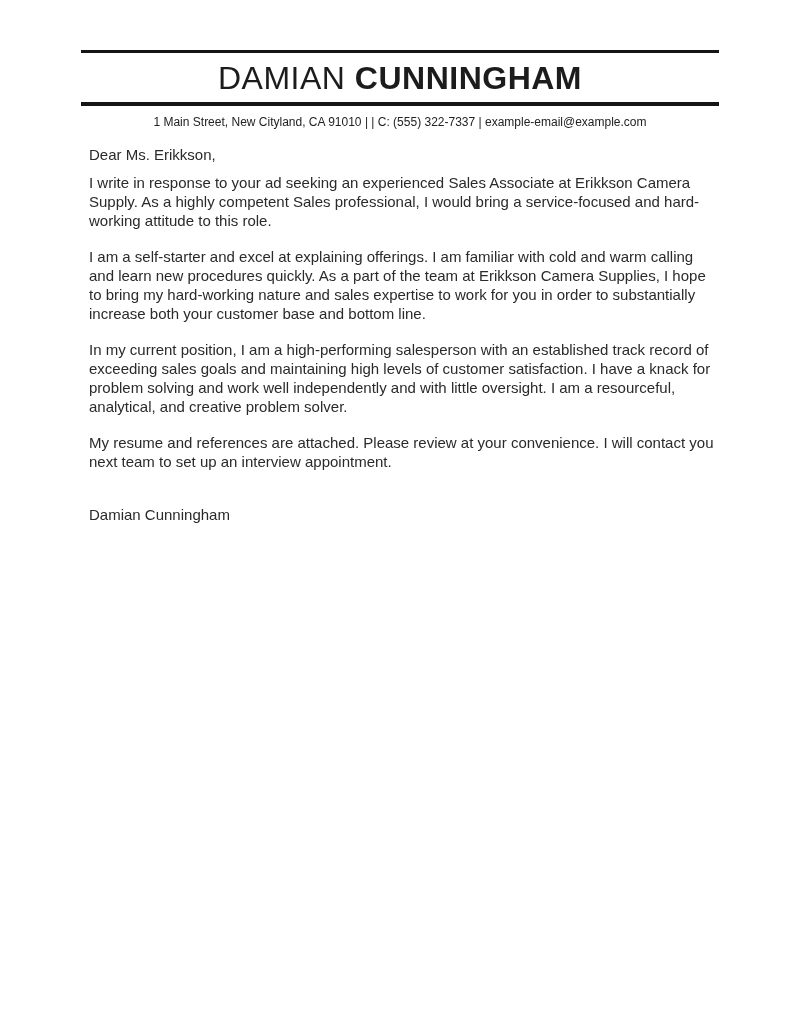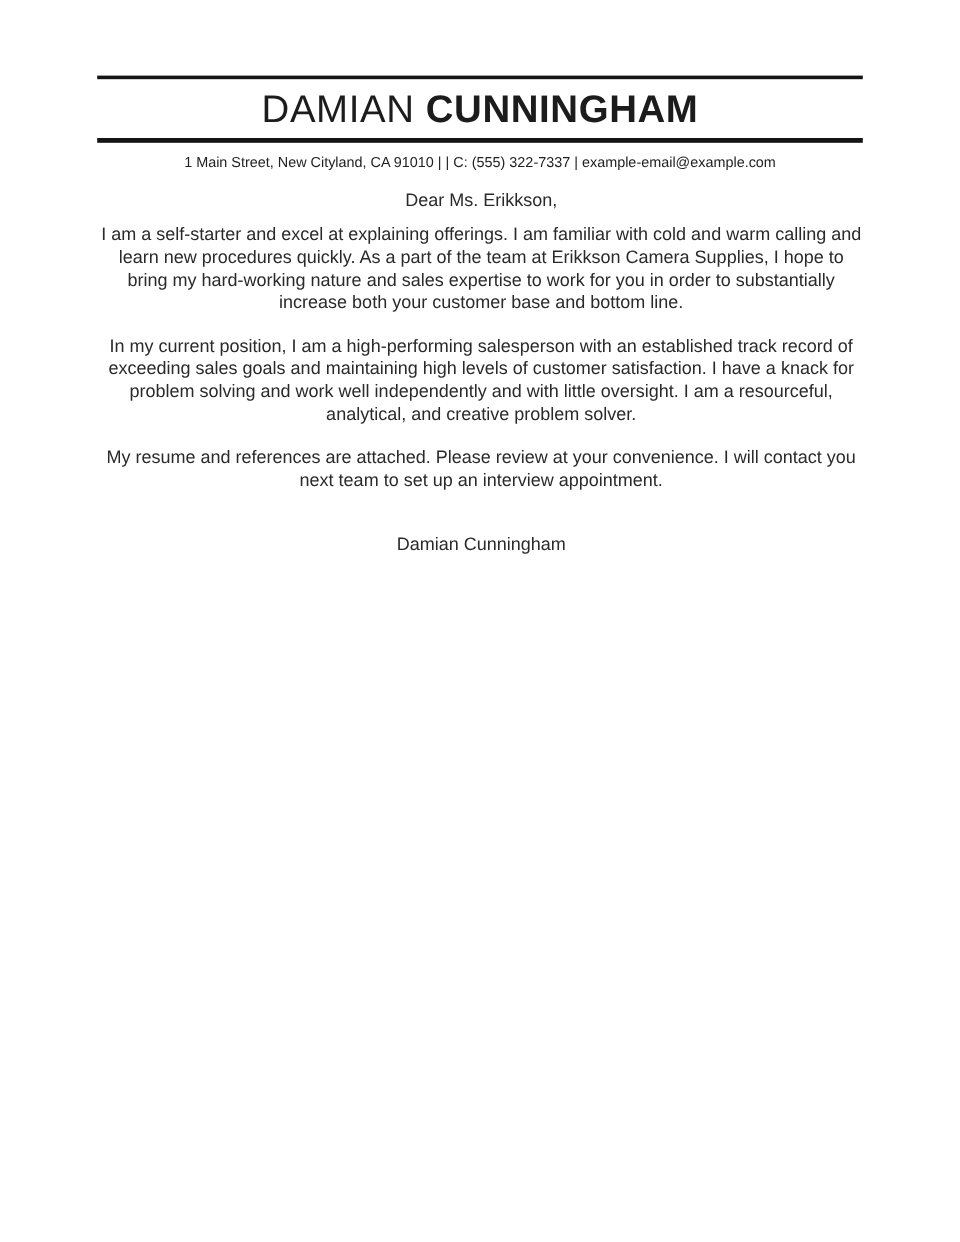--- a/index.html
+++ b/index.html
@@ -13,21 +13,21 @@
     height: 1035px;
     background: #ffffff;
     font-family: "Liberation Sans", sans-serif;
     color: #262626;
     box-sizing: border-box;
     overflow: hidden;
   }
   .doc {
     width: 638px;
     margin: 0 auto;
-    padding-top: 63px;
+    padding-top: 50px;
   }
   .rule-top {
     height: 3px;
     background: #151515;
     border: none;
     margin: 0;
   }
   .rule-bottom {
     height: 4px;
     background: #151515;
@@ -52,22 +52,21 @@
     margin-top: 9px;
     white-space: nowrap;
   }
   .body-text {
     margin-top: 16px;
     font-size: 15px;
     line-height: 19px;
     color: #2a2a2a;
   }
   .body-text p {
-    margin: 0 0 17px 2px;
-    text-align: center;
+    margin: 0 0 17px 8px;
   }
   .body-text p.salutation {
     margin-bottom: 9px;
   }
   .body-text p.closing {
     margin-bottom: 0;
   }
   .body-text p.signature {
     margin-top: 34px;
     margin-bottom: 0;
@@ -86,20 +85,21 @@
       <span class="name-last">CUNNINGHAM</span>
     </div>
 
     <div class="rule-bottom"></div>
 
     <div class="contact-line">1 Main Street, New Cityland, CA 91010 | | C: (555) 322-7337 | example-email@example.com</div>
 
     <div class="body-text">
       <p class="salutation">Dear Ms. Erikkson,</p>
 
+      <p>I write in response to your ad seeking an experienced Sales Associate at Erikkson Camera Supply. As a highly competent Sales professional, I would bring a service-focused and hard-working attitude to this role.</p>
 
       <p>I am a self-starter and excel at explaining offerings. I am familiar with cold and warm calling and learn new procedures quickly. As a part of the team at Erikkson Camera Supplies, I hope to bring my hard-working nature and sales expertise to work for you in order to substantially increase both your customer base and bottom line.</p>
 
       <p>In my current position, I am a high-performing salesperson with an established track record of exceeding sales goals and maintaining high levels of customer satisfaction. I have a knack for problem solving and work well independently and with little oversight. I am a resourceful, analytical, and creative problem solver.</p>
 
       <p>My resume and references are attached. Please review at your convenience. I will contact you next team to set up an interview appointment.</p>
 
 
       <p class="signature">Damian Cunningham</p>
     </div>

